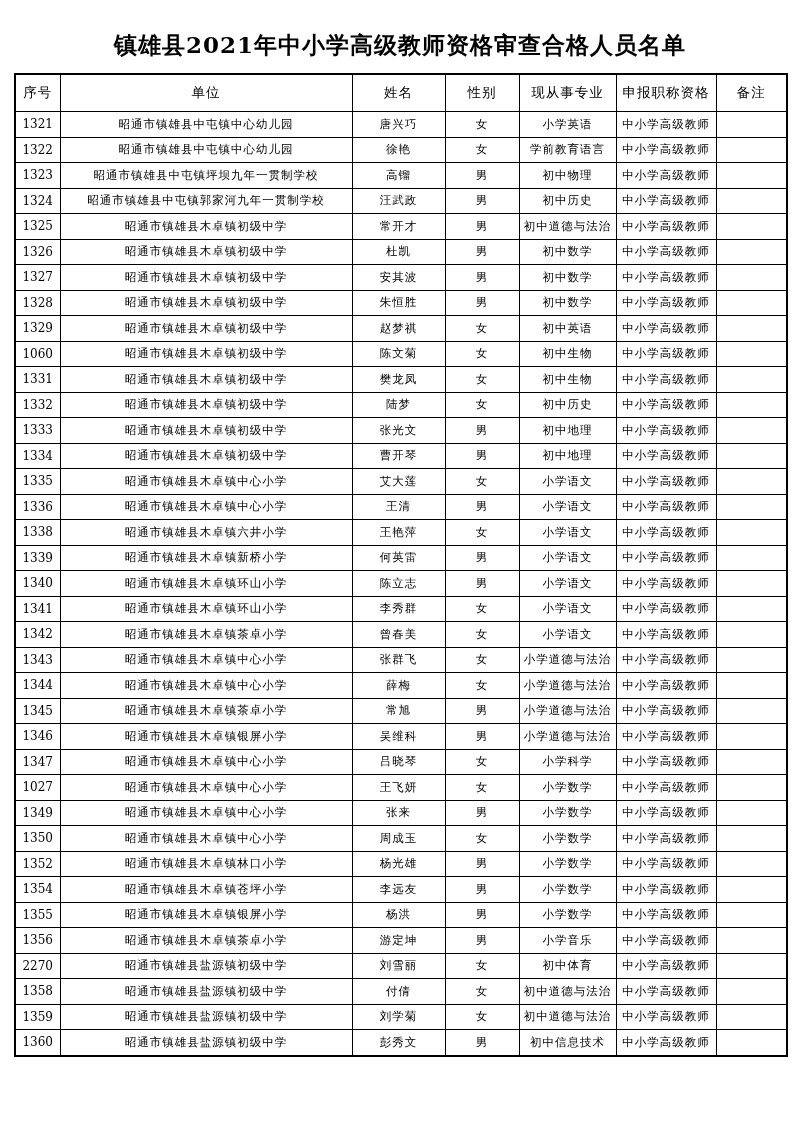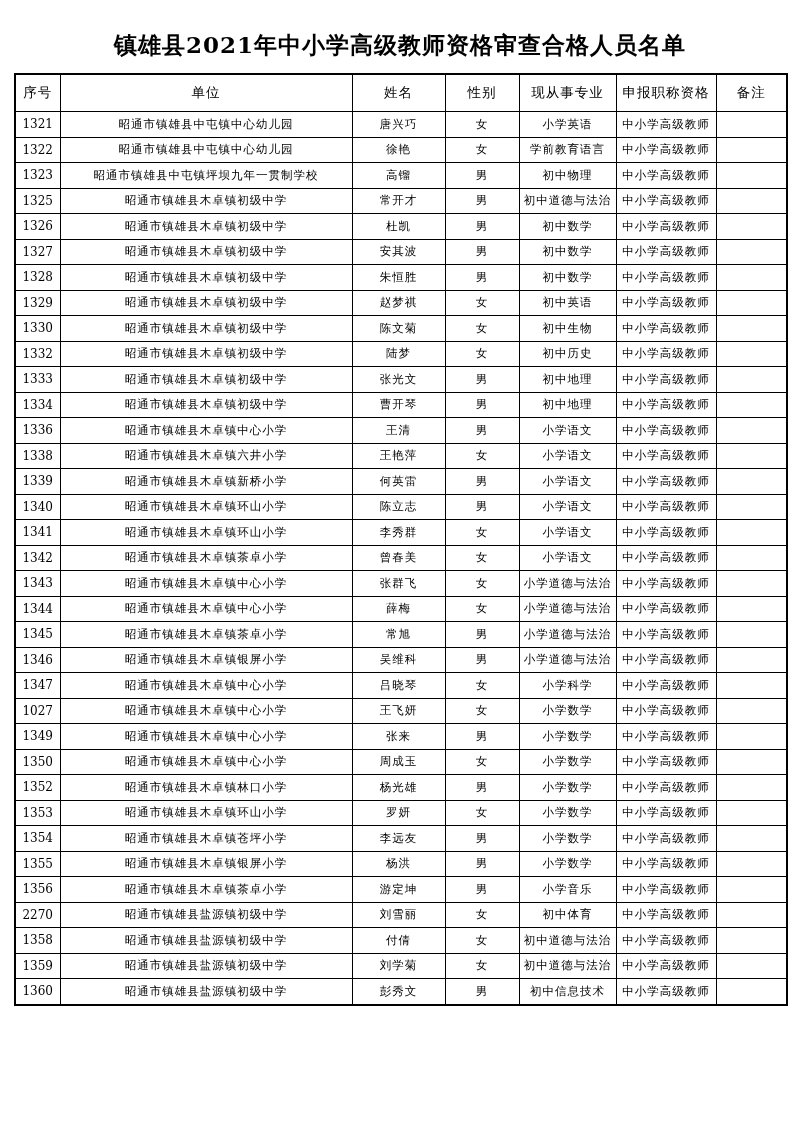--- a/index.html
+++ b/index.html
@@ -115,20 +115,29 @@
         <tr>
           <td class="col-index">1323</td>
           <td class="col-unit">昭通市镇雄县中屯镇坪坝九年一贯制学校</td>
           <td class="col-name">高镏</td>
           <td class="col-gender">男</td>
           <td class="col-specialty">初中物理</td>
           <td class="col-qualification">中小学高级教师</td>
           <td class="col-remark"></td>
         </tr>
         <tr>
+          <td class="col-index">1324</td>
+          <td class="col-unit">昭通市镇雄县中屯镇郭家河九年一贯制学校</td>
+          <td class="col-name">汪武政</td>
+          <td class="col-gender">男</td>
+          <td class="col-specialty">初中历史</td>
+          <td class="col-qualification">中小学高级教师</td>
+          <td class="col-remark"></td>
+        </tr>
+        <tr>
           <td class="col-index">1325</td>
           <td class="col-unit">昭通市镇雄县木卓镇初级中学</td>
           <td class="col-name">常开才</td>
           <td class="col-gender">男</td>
           <td class="col-specialty">初中道德与法治</td>
           <td class="col-qualification">中小学高级教师</td>
           <td class="col-remark"></td>
         </tr>
         <tr>
           <td class="col-index">1326</td>
@@ -160,29 +169,38 @@
         <tr>
           <td class="col-index">1329</td>
           <td class="col-unit">昭通市镇雄县木卓镇初级中学</td>
           <td class="col-name">赵梦祺</td>
           <td class="col-gender">女</td>
           <td class="col-specialty">初中英语</td>
           <td class="col-qualification">中小学高级教师</td>
           <td class="col-remark"></td>
         </tr>
         <tr>
-          <td class="col-index">1330</td>
+          <td class="col-index">1060</td>
           <td class="col-unit">昭通市镇雄县木卓镇初级中学</td>
           <td class="col-name">陈文菊</td>
           <td class="col-gender">女</td>
           <td class="col-specialty">初中生物</td>
           <td class="col-qualification">中小学高级教师</td>
           <td class="col-remark"></td>
         </tr>
         <tr>
+          <td class="col-index">1331</td>
+          <td class="col-unit">昭通市镇雄县木卓镇初级中学</td>
+          <td class="col-name">樊龙凤</td>
+          <td class="col-gender">女</td>
+          <td class="col-specialty">初中生物</td>
+          <td class="col-qualification">中小学高级教师</td>
+          <td class="col-remark"></td>
+        </tr>
+        <tr>
           <td class="col-index">1332</td>
           <td class="col-unit">昭通市镇雄县木卓镇初级中学</td>
           <td class="col-name">陆梦</td>
           <td class="col-gender">女</td>
           <td class="col-specialty">初中历史</td>
           <td class="col-qualification">中小学高级教师</td>
           <td class="col-remark"></td>
         </tr>
         <tr>
           <td class="col-index">1333</td>
@@ -192,20 +210,29 @@
           <td class="col-specialty">初中地理</td>
           <td class="col-qualification">中小学高级教师</td>
           <td class="col-remark"></td>
         </tr>
         <tr>
           <td class="col-index">1334</td>
           <td class="col-unit">昭通市镇雄县木卓镇初级中学</td>
           <td class="col-name">曹开琴</td>
           <td class="col-gender">男</td>
           <td class="col-specialty">初中地理</td>
+          <td class="col-qualification">中小学高级教师</td>
+          <td class="col-remark"></td>
+        </tr>
+        <tr>
+          <td class="col-index">1335</td>
+          <td class="col-unit">昭通市镇雄县木卓镇中心小学</td>
+          <td class="col-name">艾大莲</td>
+          <td class="col-gender">女</td>
+          <td class="col-specialty">小学语文</td>
           <td class="col-qualification">中小学高级教师</td>
           <td class="col-remark"></td>
         </tr>
         <tr>
           <td class="col-index">1336</td>
           <td class="col-unit">昭通市镇雄县木卓镇中心小学</td>
           <td class="col-name">王清</td>
           <td class="col-gender">男</td>
           <td class="col-specialty">小学语文</td>
           <td class="col-qualification">中小学高级教师</td>
@@ -326,29 +353,20 @@
           <td class="col-gender">女</td>
           <td class="col-specialty">小学数学</td>
           <td class="col-qualification">中小学高级教师</td>
           <td class="col-remark"></td>
         </tr>
         <tr>
           <td class="col-index">1352</td>
           <td class="col-unit">昭通市镇雄县木卓镇林口小学</td>
           <td class="col-name">杨光雄</td>
           <td class="col-gender">男</td>
-          <td class="col-specialty">小学数学</td>
-          <td class="col-qualification">中小学高级教师</td>
-          <td class="col-remark"></td>
-        </tr>
-        <tr>
-          <td class="col-index">1353</td>
-          <td class="col-unit">昭通市镇雄县木卓镇环山小学</td>
-          <td class="col-name">罗妍</td>
-          <td class="col-gender">女</td>
           <td class="col-specialty">小学数学</td>
           <td class="col-qualification">中小学高级教师</td>
           <td class="col-remark"></td>
         </tr>
         <tr>
           <td class="col-index">1354</td>
           <td class="col-unit">昭通市镇雄县木卓镇苍坪小学</td>
           <td class="col-name">李远友</td>
           <td class="col-gender">男</td>
           <td class="col-specialty">小学数学</td>

